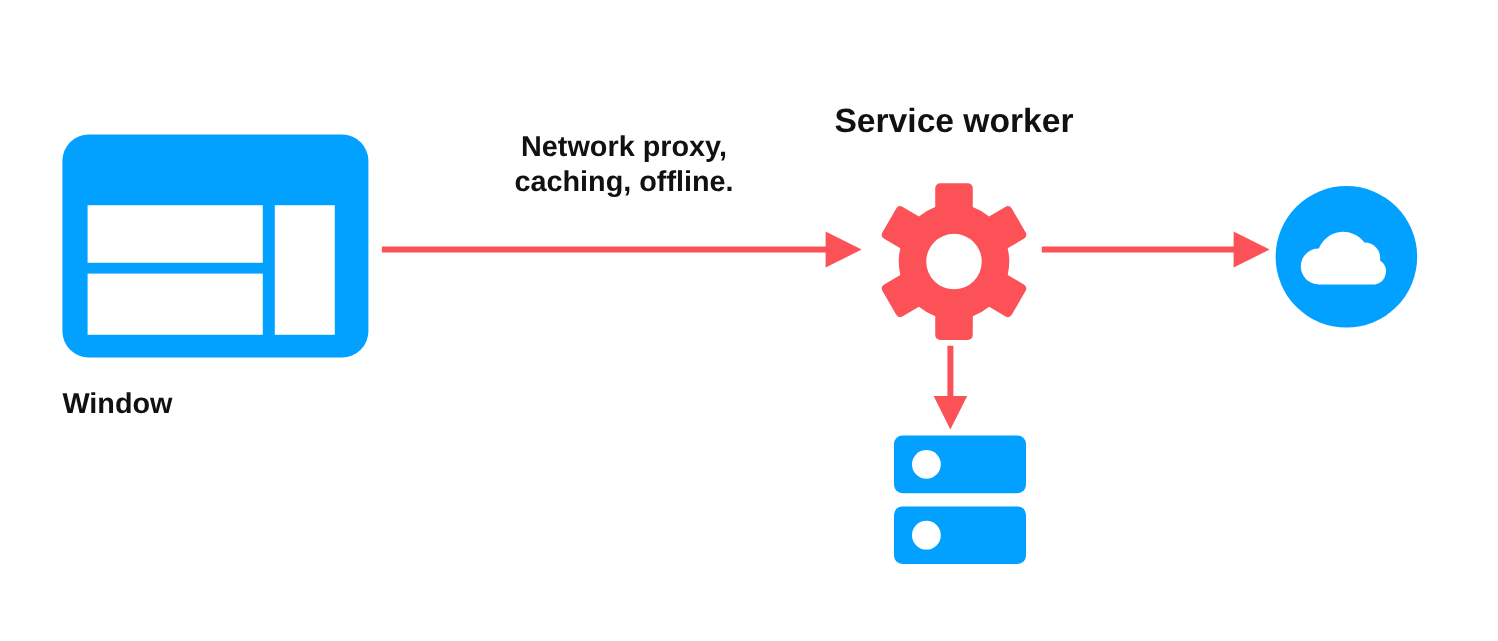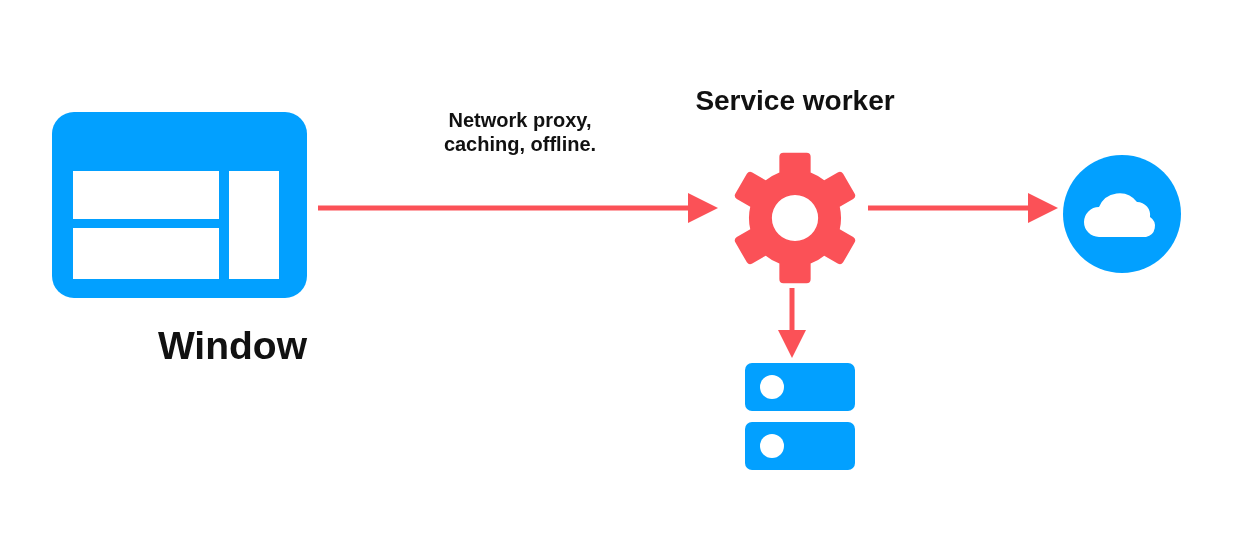--- a/index.html
+++ b/index.html
@@ -48,22 +48,22 @@
     background: #ffffff;
   }
   #window-pane-top    { left: 21px;  top: 59px;  width: 146px; height: 48px; }
   #window-pane-bottom { left: 21px;  top: 116px; width: 146px; height: 51px; }
   #window-pane-side   { left: 177px; top: 59px;  width: 50px;  height: 108px; }
 
   #window-label {
     left: 52px;
     top: 322px;
     width: 255px;
-    text-align: right;
-    font-size: 39px;
+    text-align: left;
+    font-size: 24px;
   }
 
   
   #gear-node {
     left: 725px;
     top: 150px;
     width: 140px;
     height: 136px;
   }
   #service-worker-label {
@@ -125,21 +125,21 @@
   
   #arrow-window-to-sw  { left: 318px;  top: 186px; width: 400px;  height: 44px; }
   #arrow-sw-to-cloud   { left: 868px;  top: 190px; width: 190px;  height: 36px; }
   #arrow-sw-to-storage { left: 770px;  top: 288px; width: 44px;   height: 70px; }
 
   #network-caption {
     left: 375px;
     top: 108px;
     width: 290px;
     text-align: center;
-    font-size: 20px;
+    font-size: 24px;
   }
 </style>
 </head>
 <body>
 
 <div id="diagram-canvas">
 
   <div class="node" id="window-node">
     <div class="window-frame">
       <div class="pane" id="window-pane-top"></div>

